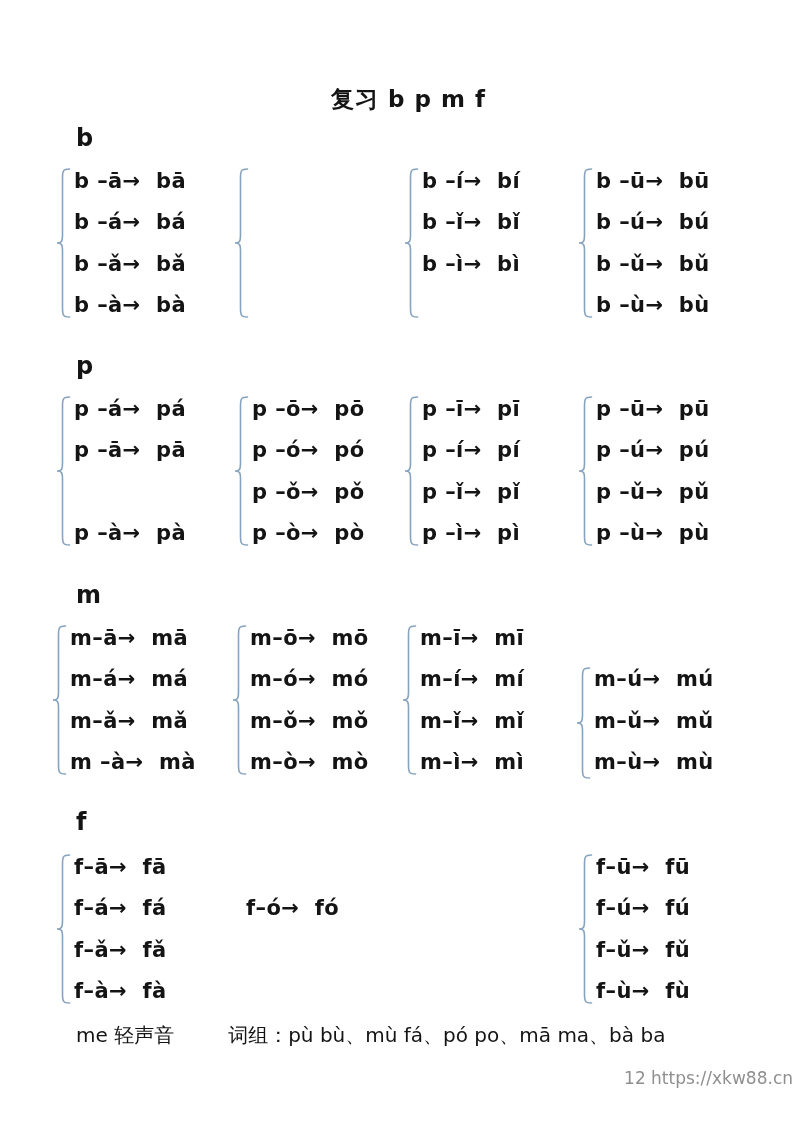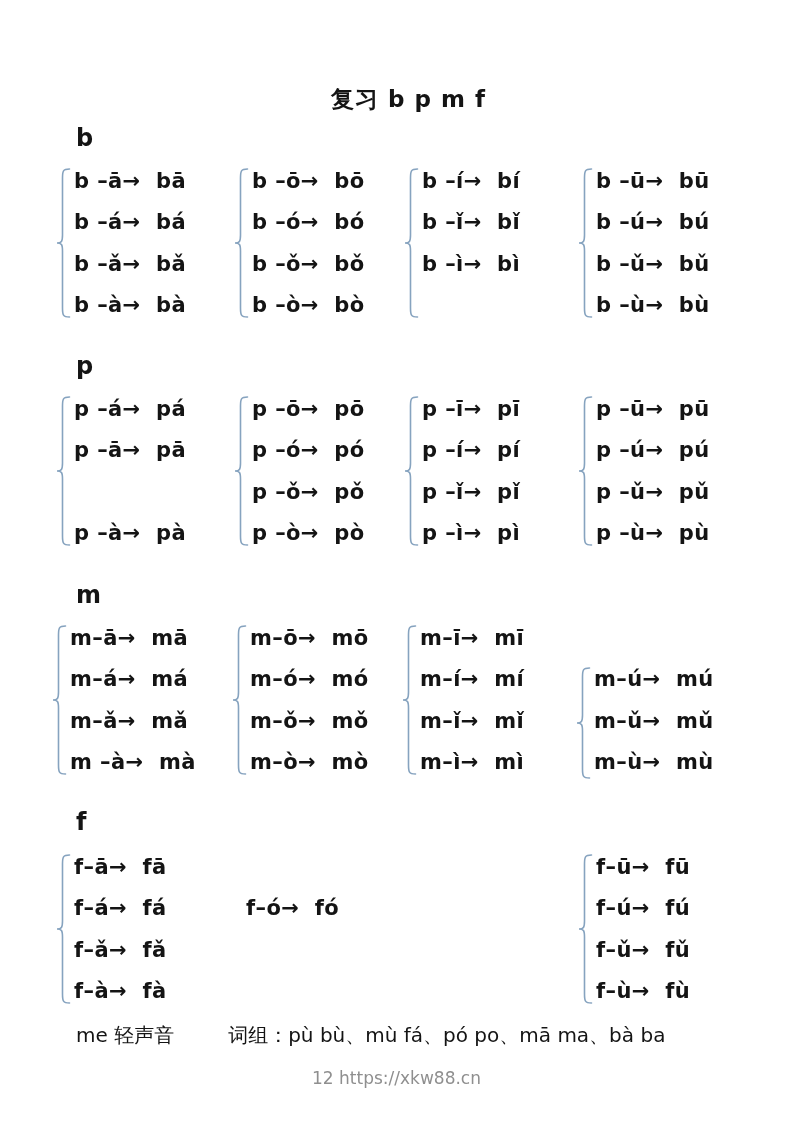--- a/index.html
+++ b/index.html
@@ -32,21 +32,21 @@
     font-size:21px; font-weight:bold; white-space:pre;
     letter-spacing:0.4px;
   }
   .bottom-note {
     position:absolute; left:76px; top:1022px; width:680px;
     display:flex; gap:54px;
     font-size:20px; font-weight:normal; white-space:pre;
   }
   .footer {
     position:absolute; left:0; top:1068px; width:793px;
-    text-align:center; font-size:17px; font-weight:normal;
+    text-align:right; font-size:17px; font-weight:normal;
     color:var(--footer,#8f8f8f);
   }
 </style>
 </head>
 <body>
 
 <div class="page">
 
   <div class="title">复习 b p m f</div>
 
@@ -60,26 +60,20 @@
         <div class="row">b –ā→  bā</div>
         <div class="row">b –á→  bá</div>
         <div class="row">b –ǎ→  bǎ</div>
         <div class="row">b –à→  bà</div>
       </div>
     </div>
     <div class="col" style="left:234px">
       <svg class="brace" width="16" height="150" viewBox="0 0 16 150">
           <path d="M13.5 1 C7 1 6.5 3 6.5 10 L6.5 67 C6.5 73.5 5.5 75 1 75 C5.5 75 6.5 76.5 6.5 83 L6.5 140 C6.5 147 7 149 13.5 149"></path>
         </svg>
-      <div class="rows">
-        <div class="row">b –ō→  bō</div>
-        <div class="row">b –ó→  bó</div>
-        <div class="row">b –ǒ→  bǒ</div>
-        <div class="row">b –ò→  bò</div>
-      </div>
     </div>
     <div class="col" style="left:404px">
       <svg class="brace" width="16" height="150" viewBox="0 0 16 150">
           <path d="M13.5 1 C7 1 6.5 3 6.5 10 L6.5 67 C6.5 73.5 5.5 75 1 75 C5.5 75 6.5 76.5 6.5 83 L6.5 140 C6.5 147 7 149 13.5 149"></path>
         </svg>
       <div class="rows">
         <div class="row">b –í→  bí</div>
         <div class="row">b –ǐ→  bǐ</div>
         <div class="row">b –ì→  bì</div>
       </div>

